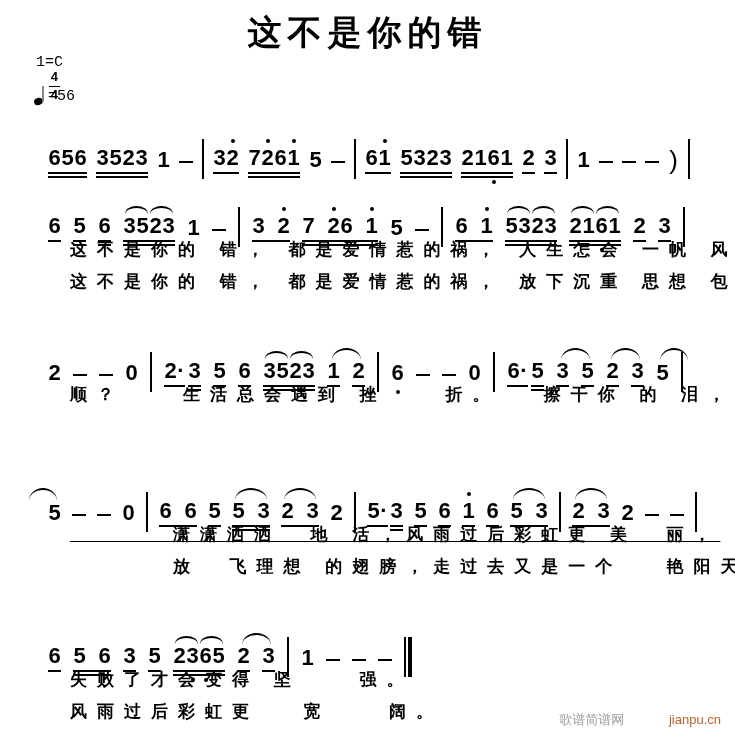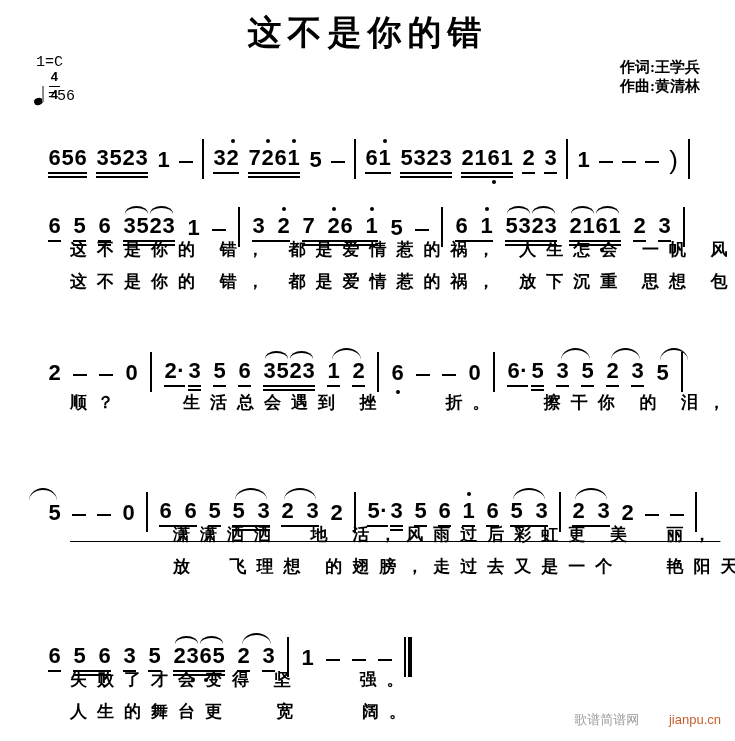--- a/index.html
+++ b/index.html
@@ -15,21 +15,21 @@
   .tempo{position:absolute;top:86px;left:34px;display:flex;align-items:center;gap:2px;
          font:400 15px "Liberation Mono",monospace;}
   .qnote{display:inline-block;position:relative;width:12px;height:20px;}
   .qnote::before{content:"";position:absolute;left:0;bottom:1px;width:9px;height:7px;
                  background:#000;border-radius:50%;transform:rotate(-15deg);}
   .qnote::after{content:"";position:absolute;left:8px;top:0;width:2px;height:16px;background:#888;}
   .credits{position:absolute;top:58px;right:35px;text-align:left;line-height:1.5;
            font:700 15px "Liberation Serif",serif;}
   .footer{position:absolute;right:14px;bottom:12px;font:400 13px "Liberation Sans",sans-serif;
           text-shadow:1px 1px 0 #fff;}
-  .footer .url{margin-left:2px;padding-left:24px;}
+  .footer .url{margin-left:17px;padding-left:24px;}
 
   .system{position:absolute;left:48px;width:665px;}
   .notesRow{position:relative;display:flex;align-items:flex-end;height:46px;}
   .tok{flex:none;}
   .grp{position:relative;display:inline-flex;align-items:flex-end;padding-bottom:2px;}
   .ch{font:700 22px "Liberation Sans",sans-serif;font-style:normal;width:13px;
       text-align:center;position:relative;line-height:24px;}
   .paren{font-size:26px;font-weight:400;width:11px;}
   .aug{font:700 22px "Liberation Sans",sans-serif;font-style:normal;width:8px;
        text-align:center;line-height:24px;}
@@ -71,24 +71,20 @@
       <span class="fl"></span>
       <span>4</span>
     </span>
   </div>
 
   <div class="tempo">
     <span class="qnote"></span>
     <span>=56</span>
   </div>
 
-  <div class="credits">
-    <div>作词:王学兵</div>
-    <div>作曲:黄清林</div>
-  </div>
 
   <div id="systems">
       <div class="system" style="top: 128px;">
         <div class="notesRow" style="column-gap: 9px;">
           <span class="tok grp u2">
             <i class="ch">6</i>
             <i class="ch">5</i>
             <i class="ch">6</i>
           </span>
           <span class="tok grp u2">
@@ -295,21 +291,21 @@
           </span>
           <span class="tok grp u0">
             <i class="ch">5</i>
             <i class="tie tr"></i>
           </span>
           <span class="tok bar"></span>
           <i class="arc" style="left: 284px; width: 29px; top: 7px;"></i>
           <i class="arc" style="left: 513px; width: 29px; top: 7px;"></i>
           <i class="arc" style="left: 563px; width: 29px; top: 7px;"></i>
         </div>
-        <div class="lyr" style="top: 50px;">顺？    生活总会遇到 挫    折。   擦干你 的 泪，</div>
+        <div class="lyr" style="top: 42px;">顺？    生活总会遇到 挫    折。   擦干你 的 泪，</div>
       </div>
       <div class="system" style="top: 481px;">
         <div class="notesRow" style="column-gap: 11px;">
           <span class="tok grp u0">
             <i class="ch">5</i>
             <i class="tie tl"></i>
           </span>
           <span class="tok dash"></span>
           <span class="tok dash"></span>
           <span class="tok grp u0">
@@ -416,21 +412,21 @@
           <span class="tok grp u0">
             <i class="ch">1</i>
           </span>
           <span class="tok dash"></span>
           <span class="tok dash"></span>
           <span class="tok dash"></span>
           <span class="tok fbar"></span>
           <i class="arc" style="left: 194px; width: 29px; top: 7px;"></i>
         </div>
         <div class="lyr" style="top: 42px;">失败了才会变得 坚    强。</div>
-        <div class="lyr" style="top: 74px;">人生的舞台更   宽    阔。</div>
+        <div class="lyr" style="top: 74px;">风雨过后彩虹更   宽    阔。</div>
       </div>
     </div>
 
   <div class="footer">
     <span style="color: rgb(156, 156, 156); margin-top: 23px;">歌谱简谱网</span>
     <span class="url" style="color: rgb(199, 95, 45);">jianpu.cn</span>
   </div>
 </div>
 
 </body></html>

